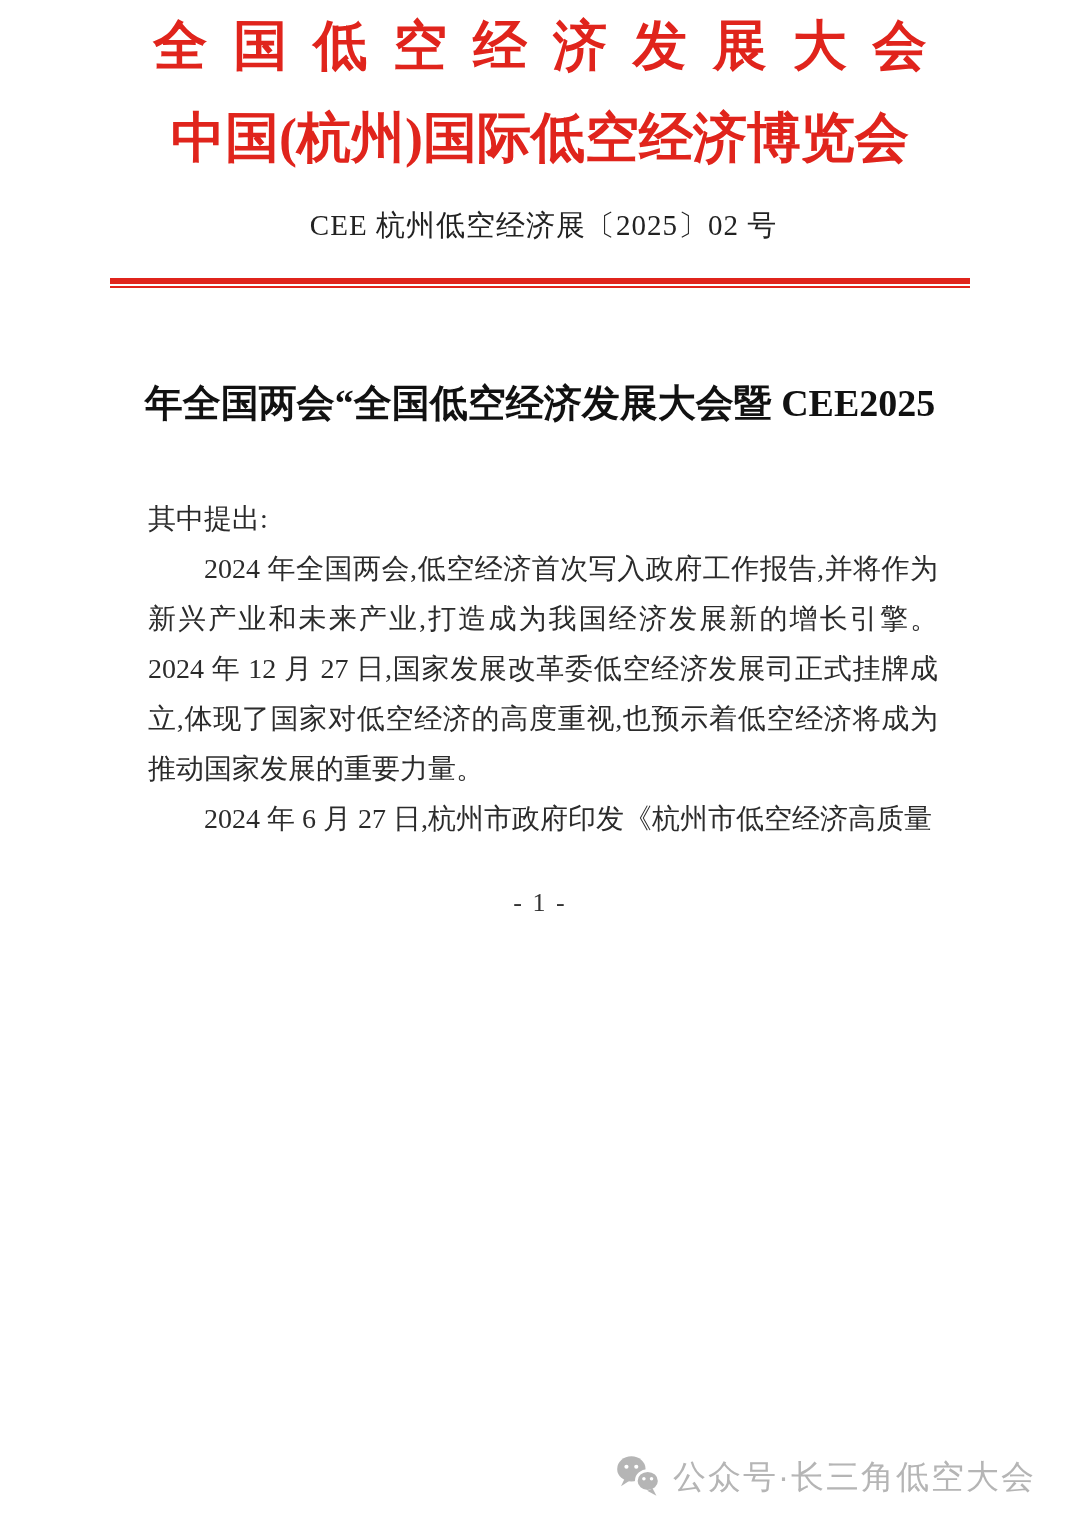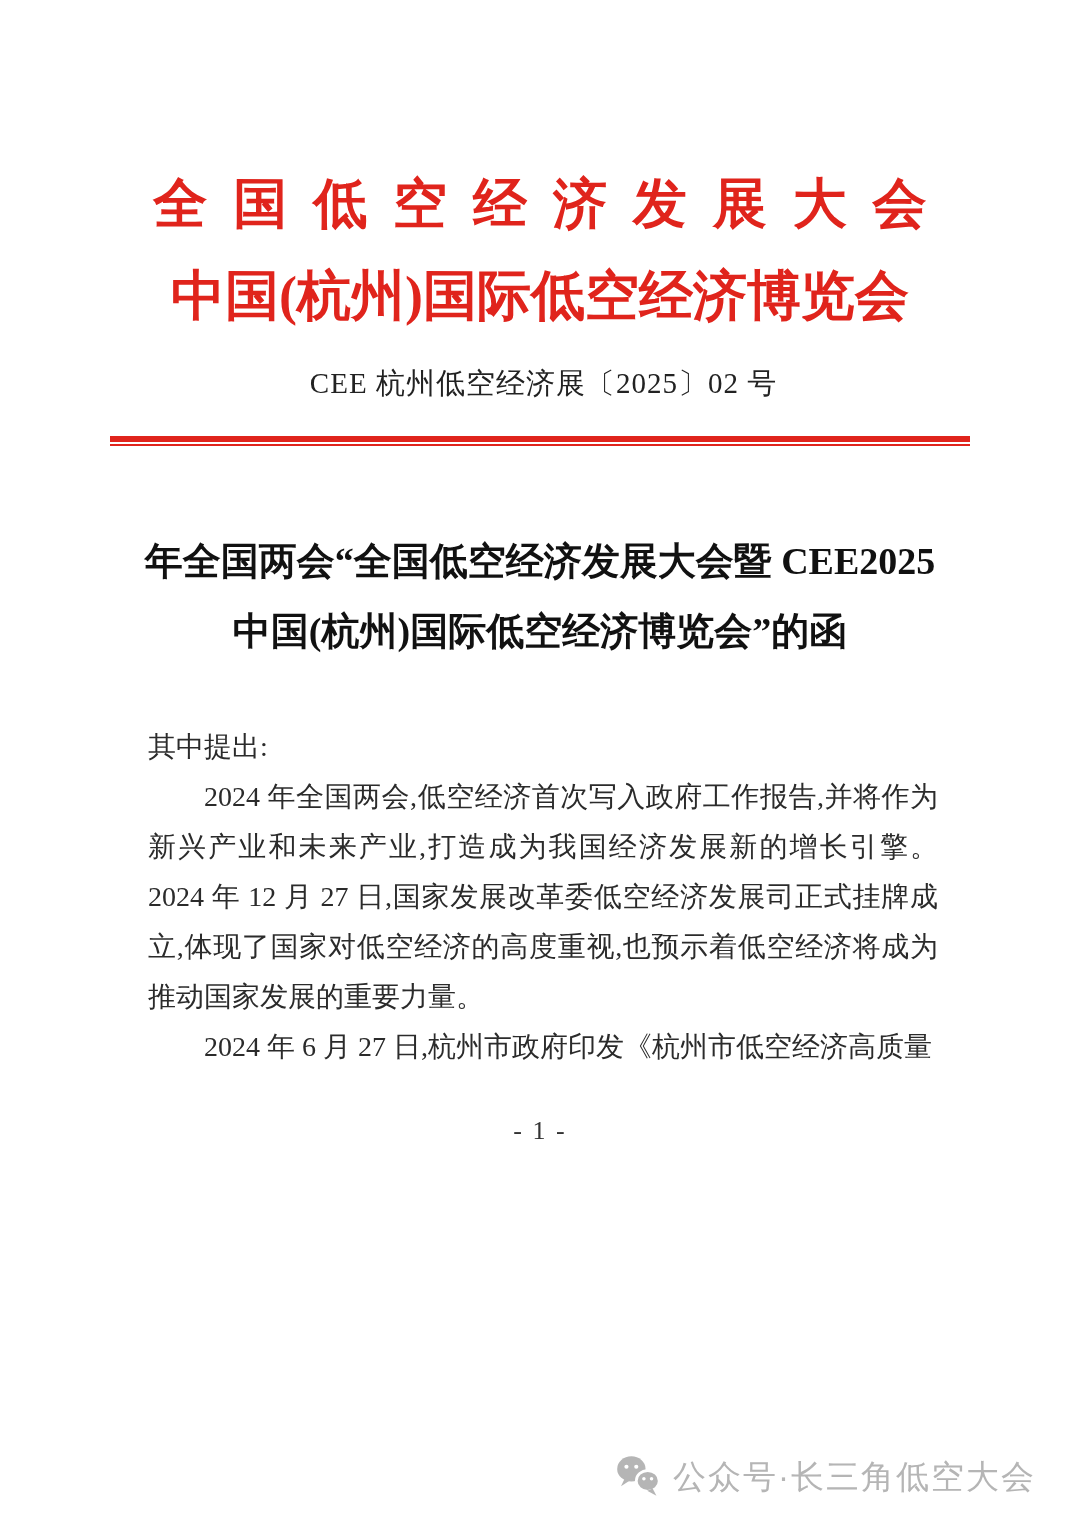--- a/index.html
+++ b/index.html
@@ -6,21 +6,20 @@
   html, body { background: #ffffff; }
   body {
     width: 1080px; height: 1527px;
     font-family: "Liberation Serif", "DejaVu Serif", serif;
     overflow: hidden;
   }
   .page {
     position: relative;
     width: 1080px; height: 1135px;
     background: #ffffff;
-    padding-top: 158px;
   }
   
   .red-title {
     text-align: center;
     color: #e0241c;
     font-weight: bold;
     font-size: 54px;
     line-height: 92px;
     white-space: nowrap;
   }
@@ -99,21 +98,20 @@
     <div class="doc-number">CEE 杭州低空经济展〔2025〕02 号</div>
     <div class="red-rule">
       <div class="thick"></div>
       <div class="thin"></div>
     </div>
   </header>
 
   <main>
     <h1 class="letter-title">
       <span class="lt-line">年全国两会“全国低空经济发展大会暨 CEE2025</span>
-      <span class="lt-line">中国(杭州)国际低空经济博览会”的函</span>
     </h1>
 
     <div class="letter-body">
       <p class="salutation">其中提出:</p>
       <p class="body-para">2024 年全国两会,低空经济首次写入政府工作报告,并将作为新兴产业和未来产业,打造成为我国经济发展新的增长引擎。2024 年 12 月 27 日,国家发展改革委低空经济发展司正式挂牌成立,体现了国家对低空经济的高度重视,也预示着低空经济将成为推动国家发展的重要力量。</p>
       <p class="body-para">2024 年 6 月 27 日,杭州市政府印发《杭州市低空经济高质量</p>
     </div>
   </main>
 
   <div class="page-number">- 1 -</div>

